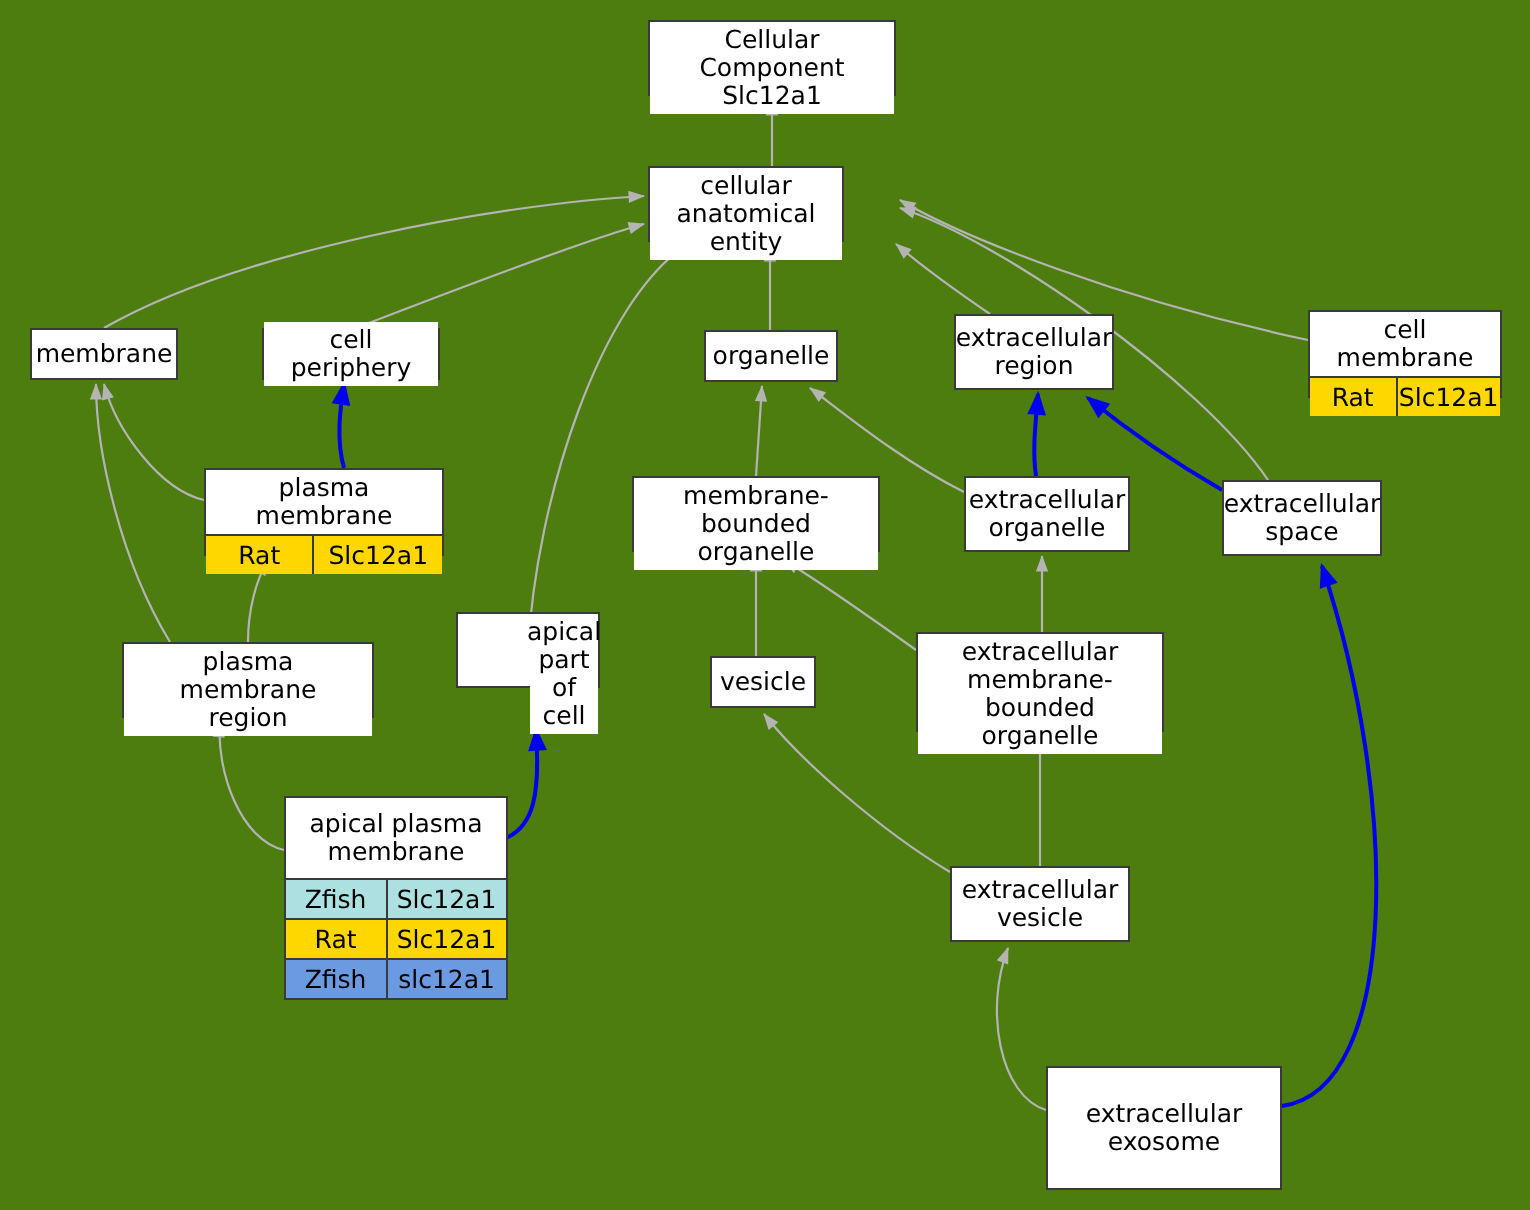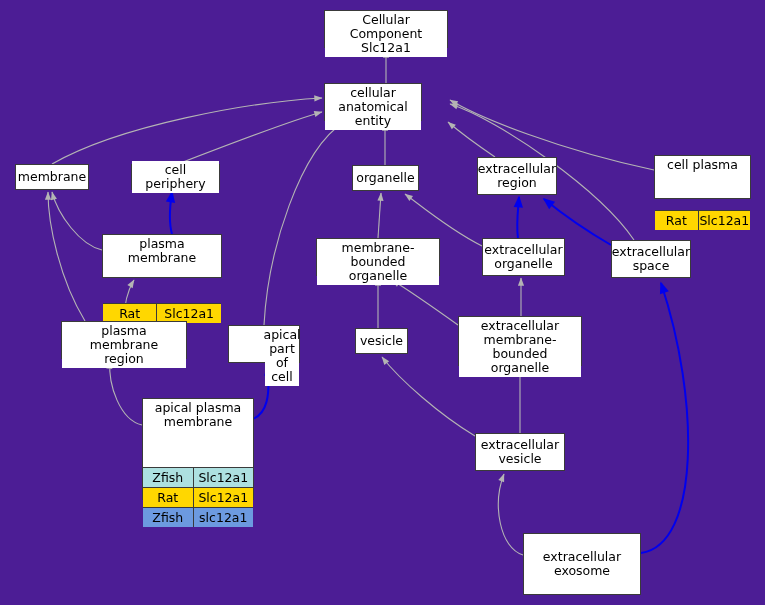--- a/index.html
+++ b/index.html
@@ -8,21 +8,21 @@
     padding: 0;
     background: #ffffff;
   }
   body {
     font-family: "DejaVu Sans", "Liberation Sans", sans-serif;
   }
   #graph {
     position: relative;
     width: 765px;
     height: 605px;
-    background: #4c1d95;
+    background: #4d7c0f;
     overflow: hidden;
   }
   #edges {
     position: absolute;
     left: 0;
     top: 0;
     width: 765px;
     height: 605px;
     pointer-events: none;
   }
@@ -46,21 +46,20 @@
     font-size: 12.5px;
     line-height: 14px;
     padding: 2px 4px;
     white-space: pre-line;
     background: #ffffff;
   }
   .evidence-rows {
     display: flex;
     flex-direction: column;
     border-top: 1.5px solid #3a3a3a;
-    margin-top: 36px;
   }
   .evidence-row {
     display: flex;
     flex-direction: row;
     height: 19px;
   }
   .evidence-row + .evidence-row {
     border-top: 1.5px solid #3a3a3a;
   }
   .ev-species, .ev-gene {
@@ -138,21 +137,21 @@
         <div class="node-title">cell periphery</div>
       </div>
       <div class="node" style="left: 352px; top: 165px; width: 67px; height: 26px;">
         <div class="node-title">organelle</div>
       </div>
       <div class="node" style="left: 477px; top: 157px; width: 80px; height: 38px;">
         <div class="node-title">extracellular
 region</div>
       </div>
       <div class="node" style="left: 654px; top: 155px; width: 97px; height: 44px;">
-        <div class="node-title">cell plasma</div>
+        <div class="node-title">cell membrane</div>
         <div class="evidence-rows">
           <div class="evidence-row" style="background: rgb(255, 215, 0);">
             <div class="ev-species">Rat</div>
             <div class="ev-gene">Slc12a1</div>
           </div>
         </div>
       </div>
       <div class="node" style="left: 102px; top: 234px; width: 120px; height: 44px;">
         <div class="node-title">plasma membrane</div>
         <div class="evidence-rows">
@@ -171,21 +170,21 @@
 organelle</div>
       </div>
       <div class="node" style="left: 611px; top: 240px; width: 80px; height: 38px;">
         <div class="node-title">extracellular
 space</div>
       </div>
       <div class="node" style="left: 61px; top: 321px; width: 126px; height: 38px;">
         <div class="node-title">plasma membrane
 region</div>
       </div>
-      <div class="node" style="left: 228px; top: 325px; width: 72px; height: 38px; padding-left: 36px;">
+      <div class="node" style="left: 228px; top: 306px; width: 72px; height: 38px; padding-left: 36px;">
         <div class="node-title">apical part
 of cell</div>
       </div>
       <div class="node" style="left: 355px; top: 328px; width: 53px; height: 26px;">
         <div class="node-title">vesicle</div>
       </div>
       <div class="node" style="left: 458px; top: 316px; width: 124px; height: 50px;">
         <div class="node-title">extracellular
 membrane-bounded
 organelle</div>

